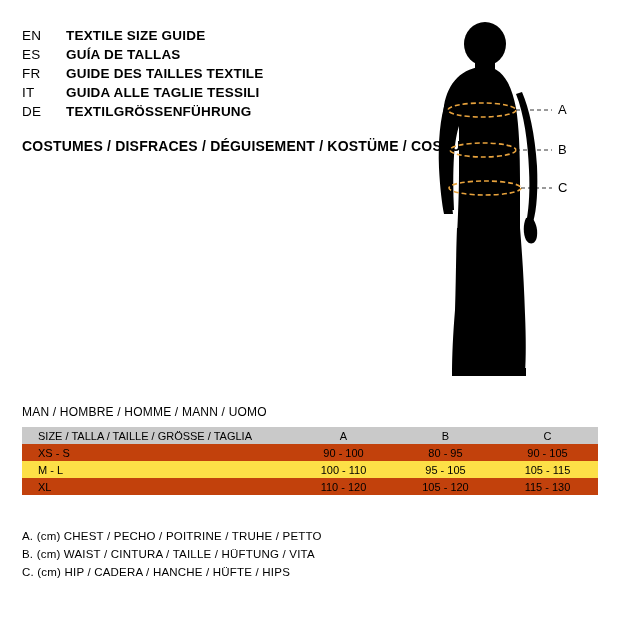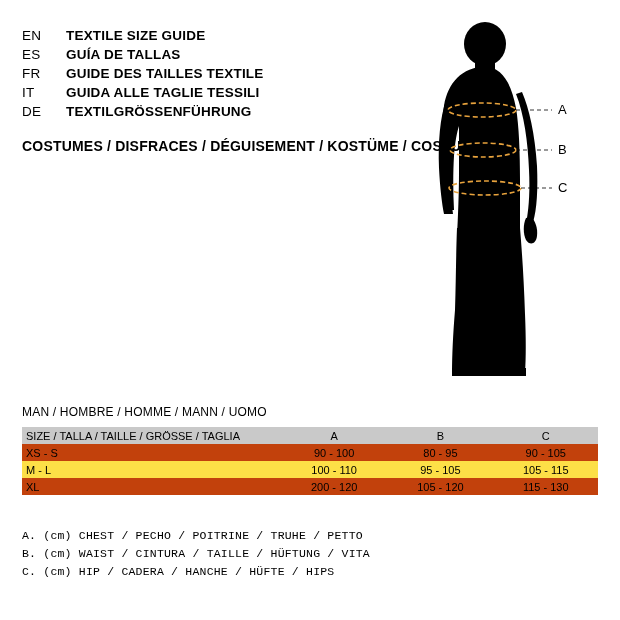--- a/index.html
+++ b/index.html
@@ -87,21 +87,21 @@
   table.size-table td {
     padding: 0;
     height: 17px;
     font-weight: normal;
     text-align: center;
     vertical-align: middle;
   }
   table.size-table th.left-col,
   table.size-table td.left-col {
     text-align: left;
-    padding-left: 4px;
+    padding-left: 16px;
     width: 255px;
   }
   tr.head-row {
     background: #c9c9c9;
   }
   tr.row-alt {
     background: #fde047;
   }
   tr.row-plain {
     background: #c2410c;
@@ -110,21 +110,20 @@
   
   .legend {
     position: absolute;
     left: 22px;
     top: 527px;
     font-size: 11.5px;
     line-height: 18px;
   }
   .legend div {
     letter-spacing: 0.2px;
-    font-family: Liberation Mono, monospace;
   }
 </style>
 </head>
 <body>
 
 <div class="page">
 
   <div class="lang-block">
     <div class="lang-row">
       <span class="lang-code">EN</span>
@@ -214,21 +213,21 @@
           <td>90 - 105</td>
         </tr>
         <tr class="row-alt">
           <td class="left-col">M - L</td>
           <td>100 - 110</td>
           <td>95 - 105</td>
           <td>105 - 115</td>
         </tr>
         <tr class="row-plain">
           <td class="left-col">XL</td>
-          <td>200 - 120</td>
+          <td>110 - 120</td>
           <td>105 - 120</td>
           <td>115 - 130</td>
         </tr>
       </tbody>
     </table>
   </div>
 
   <div class="legend">
     <div>A. (cm) CHEST / PECHO / POITRINE / TRUHE / PETTO</div>
     <div>B. (cm) WAIST / CINTURA / TAILLE / HÜFTUNG / VITA</div>

